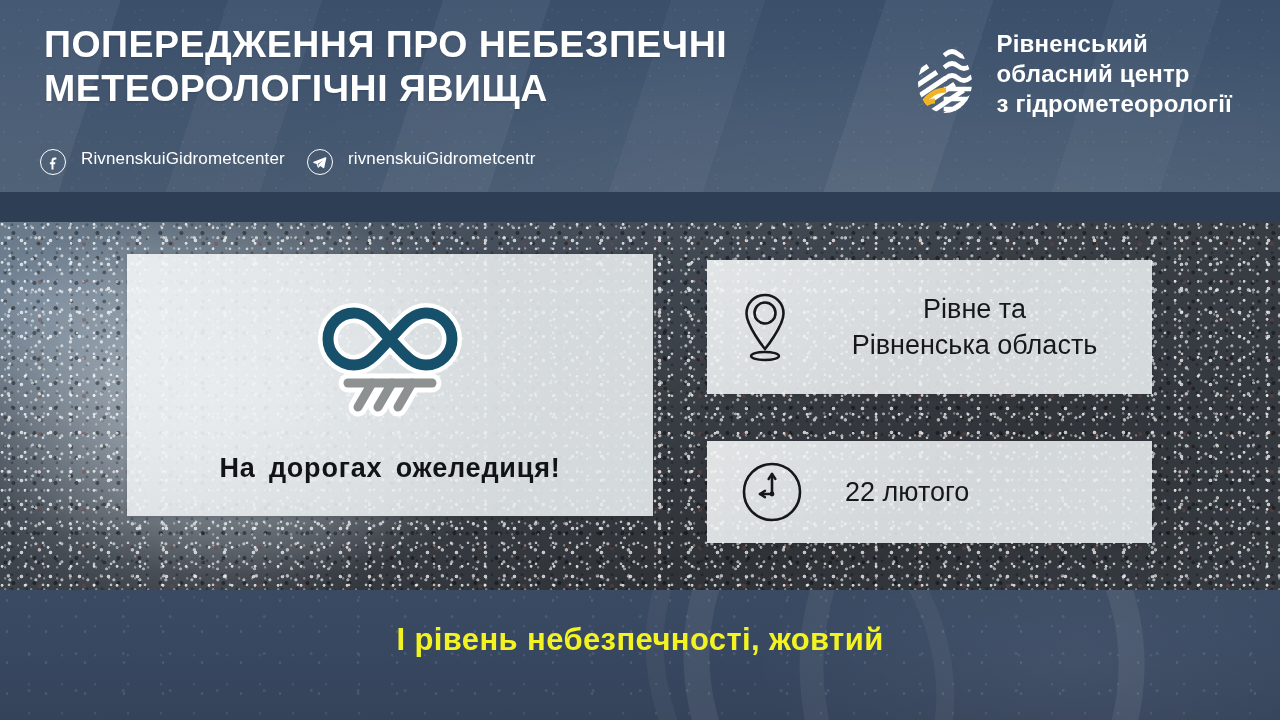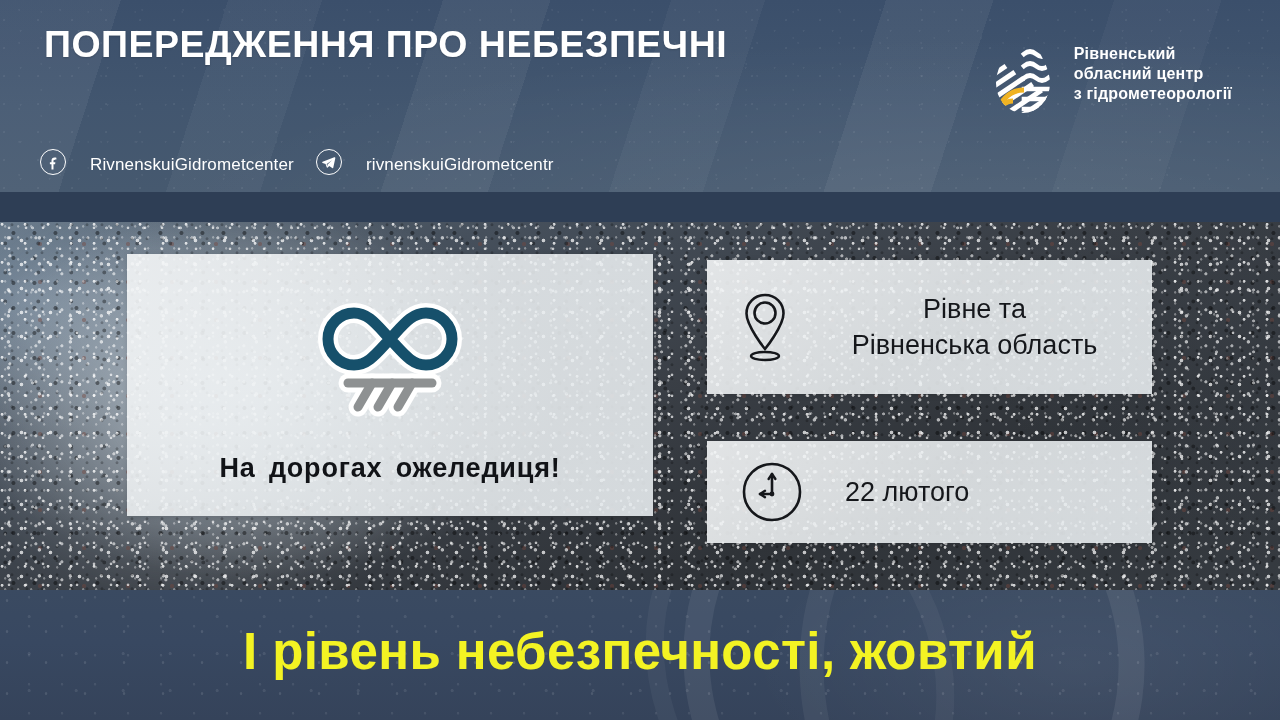--- a/index.html
+++ b/index.html
@@ -37,31 +37,31 @@
 
   .head-title {
     position:absolute; left:44px; top:22px; width:790px;
     color:#ffffff; font-weight:bold; font-size:37.5px; line-height:1.18;
     letter-spacing:.5px; text-shadow:0 1px 2px rgba(0,0,0,.18);
     z-index:3;
   }
   .head-title .l2 { display:block; }
 
   .socials { position:absolute; left:40px; top:149px; display:flex; align-items:center; gap:22px; z-index:3; }
-  .social { display:flex; align-items:flex-end; gap:24px; }
+  .social { display:flex; align-items:flex-start; gap:15px; }
   .social-badge {
     width:26px; height:26px; border-radius:50%; border:1.6px solid #ffffff;
     display:flex; align-items:center; justify-content:center; flex:none;
   }
   .social-label { color:#ffffff; font-size:17px; letter-spacing:.15px; white-space:nowrap; }
 
   
   .org { position:absolute; right:48px; top:28px; display:flex; align-items:center; gap:16px; z-index:3; }
   .org-mark { width:70px; height:92px; flex:none; }
-  .org-name { color:#ffffff; font-weight:bold; font-size:16px; line-height:1.26; letter-spacing:.2px; white-space:nowrap; }
+  .org-name { color:#ffffff; font-weight:bold; font-size:24px; line-height:1.26; letter-spacing:.2px; white-space:nowrap; }
 
   
   .photo {
     position:absolute; left:0; top:222px; width:1280px; height:368px;
     background:
       radial-gradient(ellipse 420px 260px at 20% 46%, rgba(214,224,232,.55), rgba(0,0,0,0) 72%),
       radial-gradient(ellipse 300px 200px at 2% 20%, rgba(150,170,190,.5), rgba(0,0,0,0) 70%),
       radial-gradient(ellipse 360px 300px at 97% 30%, rgba(60,66,74,.55), rgba(0,0,0,0) 70%),
       linear-gradient(160deg, #5b6b7b 0%, #46505c 22%, #3a3f46 48%, #2f3338 72%, #363b41 100%);
     overflow:hidden;
@@ -139,32 +139,33 @@
   .footer::after{
     content:""; position:absolute; inset:0; pointer-events:none;
     background-image:
       radial-gradient(circle at 18% 34%, rgba(255,255,255,.14) 1px, transparent 1.6px),
       radial-gradient(circle at 62% 72%, rgba(255,255,255,.11) 1.2px, transparent 1.9px),
       radial-gradient(circle at 88% 25%, rgba(255,255,255,.10) 1px, transparent 1.6px);
     background-size:39px 31px, 47px 37px, 33px 29px; opacity:.8;
   }
   .footer-text {
     position:absolute; left:0; right:0; top:32px; text-align:center;
-    font-weight:bold; font-size:51px; letter-spacing:.4px; z-index:3;
+    font-weight:bold; font-size:31px; letter-spacing:.4px; z-index:3;
   }
 </style>
 </head>
 <body>
 
 <div class="poster">
 
   <div class="header">
 
     <div class="head-title">
       <span>ПОПЕРЕДЖЕННЯ ПРО НЕБЕЗПЕЧНІ</span>
+      <span class="l2">МЕТЕОРОЛОГІЧНІ ЯВИЩА</span>
     </div>
 
     <div class="socials">
 
       <div class="social">
         <span class="social-badge">
           <svg viewBox="0 0 24 24" width="15" height="15" aria-hidden="true">
             <path d="M14.6 7.2h2V4.3c-.35-.05-1.54-.15-2.93-.15-2.9 0-4.88 1.76-4.88 5v2.55H6.2v3.25h2.59V23h3.18v-8.05h2.58l.4-3.25h-2.98V9.47c0-.94.26-1.58 1.63-1.58z" fill="#ffffff"></path>
           </svg>
         </span>

